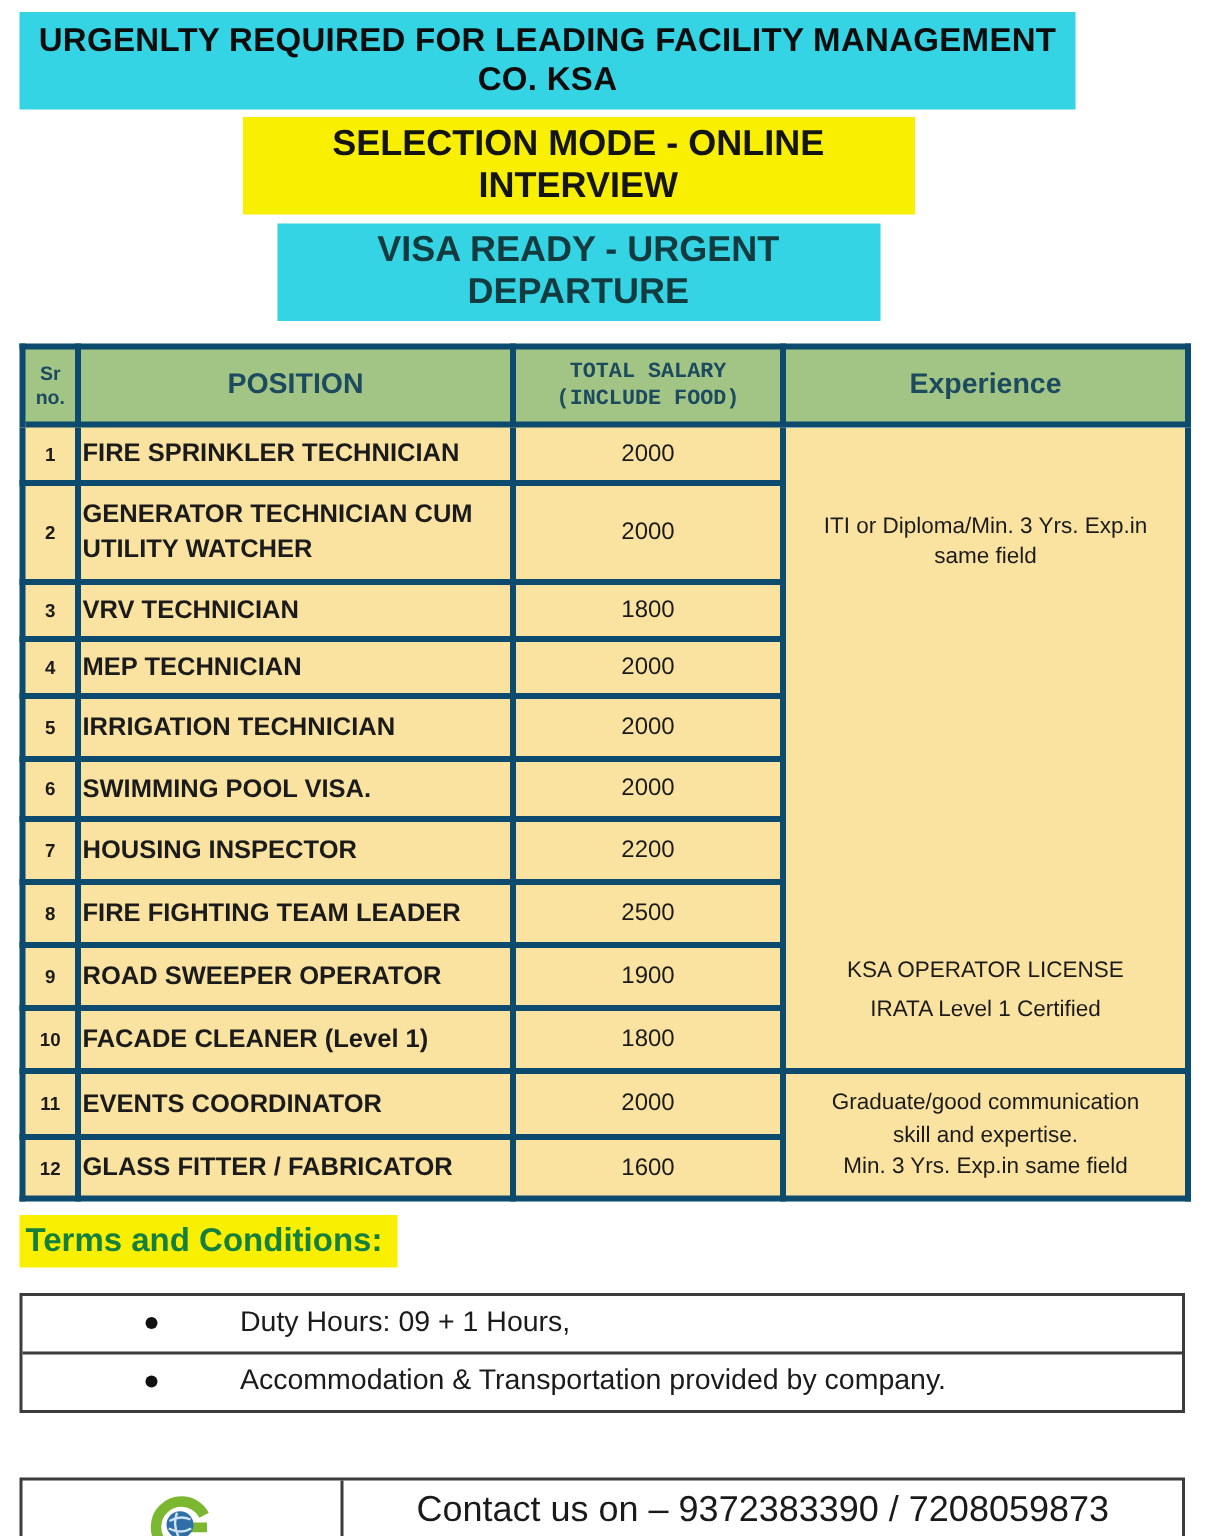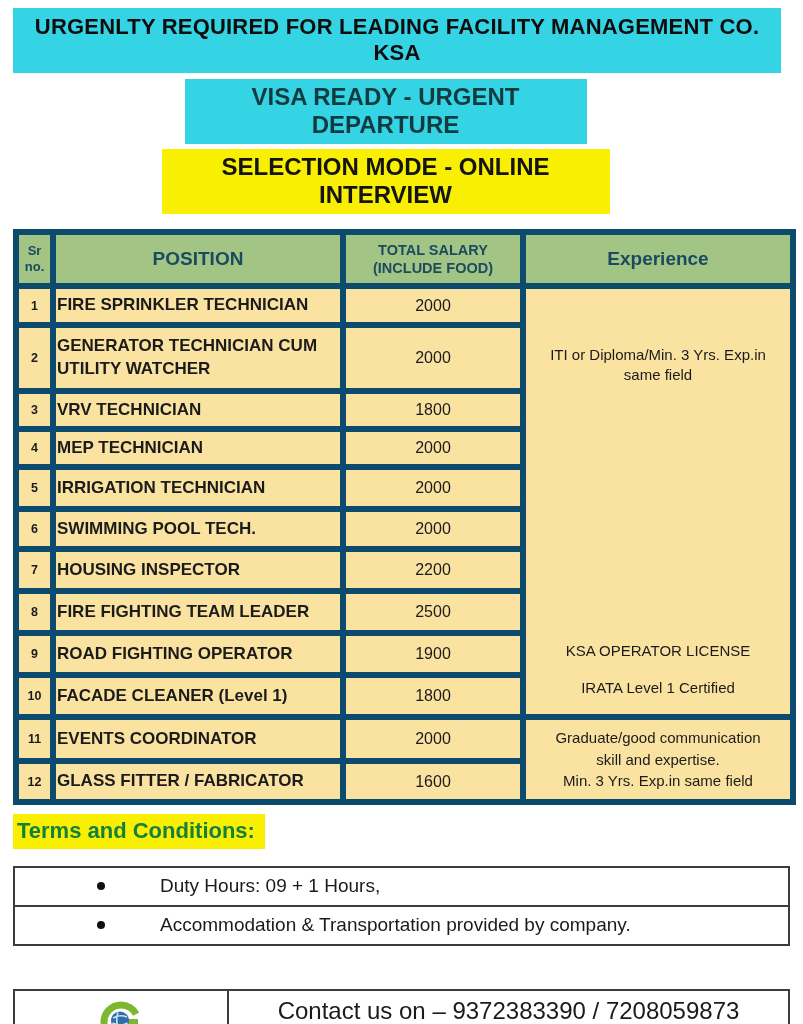--- a/index.html
+++ b/index.html
@@ -10,58 +10,58 @@
     position:relative;
   }
   .page{padding:8px 13px 0 13px;width:777px;}
 
   
   .bars{width:745px;}
   .bar{display:block;text-align:center;}
   .bar1{
     background:#35d4e5;color:#0d0d0d;
     font-size:22px;font-weight:bold;
-    width:768px;padding:6px 0 7px 0;letter-spacing:0.2px;
+    width:704px;padding:6px 0 7px 0;letter-spacing:0.2px;
   }
   .bar2{
     background:#35d4e5;color:#123b3f;
     font-size:24px;font-weight:600;
     width:402px;margin:6px auto 0 auto;padding:4px 0 5px 0;
   }
   .bar3{
     background:#f8f000;color:#141414;
     font-size:24px;font-weight:600;
     width:448px;margin:5px auto 0 auto;padding:4px 0 5px 0;
   }
 
   
   table.positions{
     border-collapse:collapse;
     margin-top:15px;
     width:777px;
     table-layout:fixed;
   }
   table.positions th, table.positions td{
-    border:6px solid #0c4a6e;
+    border:4px solid #0c4a6e;
     padding:1px;
   }
   table.positions{border:2px solid #4a4a4a;}
   col.c-sr{width:37px;}
   col.c-pos{width:290px;}
   col.c-sal{width:180px;}
   col.c-exp{width:270px;}
   thead th{
     background:#a2c585;color:#1c4a5e;
     vertical-align:middle;text-align:center;
     border-bottom:2px solid #3c3c3c !important;
     height:46px;
   }
   .th-sr{font-size:13px;font-weight:bold;line-height:1.25;}
   .th-pos{font-size:19px;font-weight:bold;}
-  .th-sal{font-size:14.5px;font-weight:bold;line-height:1.25;}
+  .th-sal{font-size:14.5px;font-weight:bold;line-height:1.25;font-family:Liberation Mono, monospace;}
   .th-exp{font-size:19px;font-weight:bold;}
   tbody td{background:#fae3a1;vertical-align:middle;}
   td.sr{text-align:center;font-size:12.5px;font-weight:bold;}
   td.pos{font-size:17px;font-weight:bold;padding-left:12px;line-height:1.35;}
   td.sal{text-align:center;font-size:16px;}
   tbody tr:nth-child(1){height:39px;}
   tbody tr:nth-child(2){height:66px;}
   tbody tr:nth-child(3){height:38px;}
   tbody tr:nth-child(4){height:38px;}
   tbody tr:nth-child(5){height:42px;}
@@ -69,21 +69,21 @@
   tbody tr:nth-child(7){height:42px;}
   tbody tr:nth-child(8){height:42px;}
   tbody tr:nth-child(9){height:42px;}
   tbody tr:nth-child(10){height:42px;margin-top:48px;}
   tbody tr:nth-child(11){height:44px;}
   tbody tr:nth-child(12){height:41px;}
   td.exp1{position:relative;font-size:15px;text-align:center;}
   td.exp1 .exp-block{position:absolute;left:0;right:0;padding:0 9px;line-height:1.35;}
   .exp-top{top:56px;}
   .exp-mid{top:352px;}
-  .exp-bot{top:389px;}
+  .exp-bot{top:378px;}
   td.exp2{font-size:15px;text-align:center;line-height:1.45;padding:2px 6px;margin-left:32px;}
 
   
   .terms-heading{
     display:inline-block;
     background:#f8f000;color:#15803d;
     font-size:22px;font-weight:bold;
     padding:4px 10px 5px 4px;
     margin-top:9px;
   }
@@ -127,22 +127,22 @@
   .email-link{color:#2e7ea6;text-decoration:underline;font-weight:normal;}
 </style>
 </head>
 <body>
 
 <div class="page">
 
   
   <div class="bars">
     <div class="bar bar1">URGENLTY REQUIRED FOR LEADING FACILITY MANAGEMENT CO. KSA</div>
+    <div class="bar bar3">SELECTION MODE - ONLINE INTERVIEW</div>
     <div class="bar bar2">VISA READY - URGENT DEPARTURE</div>
-    <div class="bar bar3">SELECTION MODE - ONLINE INTERVIEW</div>
   </div>
 
   
   <table class="positions">
     <colgroup>
         <col class="c-sr">
         <col class="c-pos">
         <col class="c-sal">
         <col class="c-exp">
       </colgroup>
@@ -186,36 +186,36 @@
         <td class="pos">MEP TECHNICIAN</td>
         <td class="sal">2000</td>
       </tr>
       <tr>
         <td class="sr">5</td>
         <td class="pos">IRRIGATION TECHNICIAN</td>
         <td class="sal">2000</td>
       </tr>
       <tr>
         <td class="sr">6</td>
-        <td class="pos">SWIMMING POOL TECH.</td>
+        <td class="pos">SWIMMING POOL VISA.</td>
         <td class="sal">2000</td>
       </tr>
       <tr>
         <td class="sr">7</td>
         <td class="pos">HOUSING INSPECTOR</td>
         <td class="sal">2200</td>
       </tr>
       <tr>
         <td class="sr">8</td>
         <td class="pos">FIRE FIGHTING TEAM LEADER</td>
         <td class="sal">2500</td>
       </tr>
       <tr>
         <td class="sr">9</td>
-        <td class="pos">ROAD FIGHTING OPERATOR</td>
+        <td class="pos">ROAD SWEEPER OPERATOR</td>
         <td class="sal">1900</td>
       </tr>
       <tr>
         <td class="sr">10</td>
         <td class="pos">FACADE CLEANER (Level 1)</td>
         <td class="sal">1800</td>
       </tr>
       <tr>
         <td class="sr">11</td>
         <td class="pos">EVENTS COORDINATOR</td>

